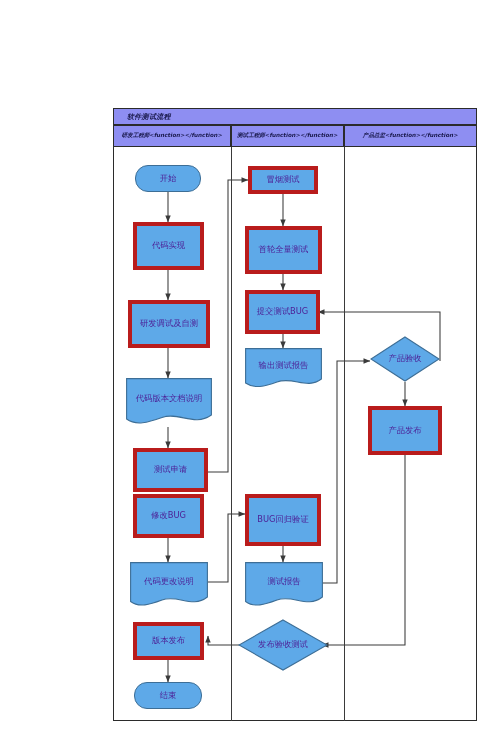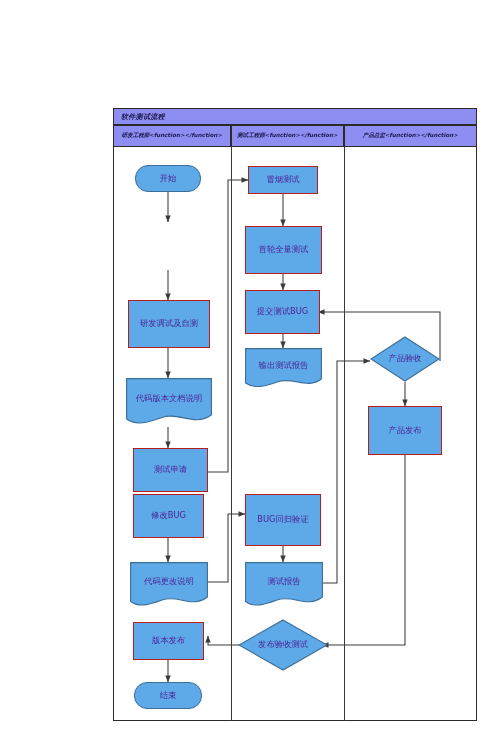--- a/index.html
+++ b/index.html
@@ -6,21 +6,21 @@
   body{width:500px;height:753px;font-family:"DejaVu Sans","Liberation Sans",sans-serif;overflow:hidden;}
 
   #stage{position:relative;width:500px;height:753px;background:#fff;}
 
   
   .frame{position:absolute;left:113px;top:108px;width:364px;height:613px;border:1px solid #2b2b2b;box-sizing:border-box;}
 
   .title-band{position:absolute;left:113px;top:108px;width:364px;height:17px;
     background:#8e8ef2;border:1px solid #2b2b2b;box-sizing:border-box;
     display:flex;align-items:center;}
-  .title-band .t{font-size:7px;font-weight:bold;font-style:italic;color:#1a1a4d;padding-left:7px;letter-spacing:.3px;}
+  .title-band .t{font-size:7px;font-weight:bold;font-style:italic;color:#1a1a4d;padding-left:13px;letter-spacing:.3px;}
 
   .lane-head{position:absolute;top:125px;height:22px;background:#8e8ef2;
     border:1px solid #2b2b2b;box-sizing:border-box;display:flex;align-items:center;
     justify-content:center;text-align:center;}
   .lane-head .t{font-size:5.6px;font-weight:bold;font-style:italic;color:#1a1a4d;line-height:1.35;}
   #lane-head-1{left:113px;width:118px;}
   #lane-head-2{left:231px;width:113px;}
   #lane-head-3{left:344px;width:133px;}
 
   .lane-div{position:absolute;top:147px;width:1px;height:574px;background:#3a3a3a;}
@@ -28,21 +28,21 @@
   #lane-div-2{left:344px;}
 
   
   #wires{position:absolute;left:0;top:0;width:500px;height:753px;pointer-events:none;}
 
   
   .node{position:absolute;box-sizing:border-box;display:flex;align-items:center;
     justify-content:center;text-align:center;color:#4c1d95;}
   .node .t{font-size:8.3px;line-height:1.15;padding:0 2px;}
 
-  .rect{background:#5ea9e8;border:1px solid #b91c1c;}
+  .rect{background:#5ea9e8;border:4px solid #b91c1c;}
   .term{background:#5ea9e8;border:1px solid #3d6e96;border-radius:13px;}
 
   .doc{background:transparent;border:none;}
   .doc .docbg{position:absolute;left:0;top:0;width:100%;height:100%;}
   .doc .t{position:relative;z-index:2;}
 
   .dia{background:transparent;border:none;}
   .dia .diabg{position:absolute;left:0;top:0;width:100%;height:100%;}
   .dia .t{position:relative;z-index:2;}
 </style>
@@ -97,20 +97,23 @@
       <path d="M405,455 L405,645 L322,645"></path>
       <path d="M440,361 L440,312 L318,312"></path>
       <path d="M245,645 L208,645 L208,636"></path>
     </g>
   </svg>
 
   <div class="node term" style="left:135px;top:165px;width:66px;height:27px;">
     <span class="t">开始</span>
   </div>
 
+  <div class="node rect" style="left:133px;top:222px;width:71px;height:48px;">
+    <span class="t">代码实现</span>
+  </div>
 
   <div class="node rect" style="left:128px;top:300px;width:82px;height:48px;">
     <span class="t">研发调试及自测</span>
   </div>
 
   <div class="node doc" style="left:126px;top:378px;width:86px;height:49px;">
     <svg class="docbg" viewBox="0 0 86 49" preserveAspectRatio="none">
       <path d="M0.6,0.6 H85.4 V37 C68,49 53,33.5 36,39.5 C22,44.5 10,48 0.6,41 Z" fill="#5ea9e8" stroke="#3d6e96" stroke-width="1.1"></path>
     </svg>
     <span class="t" style="margin-top:-8px;">代码版本文档说明</span>

